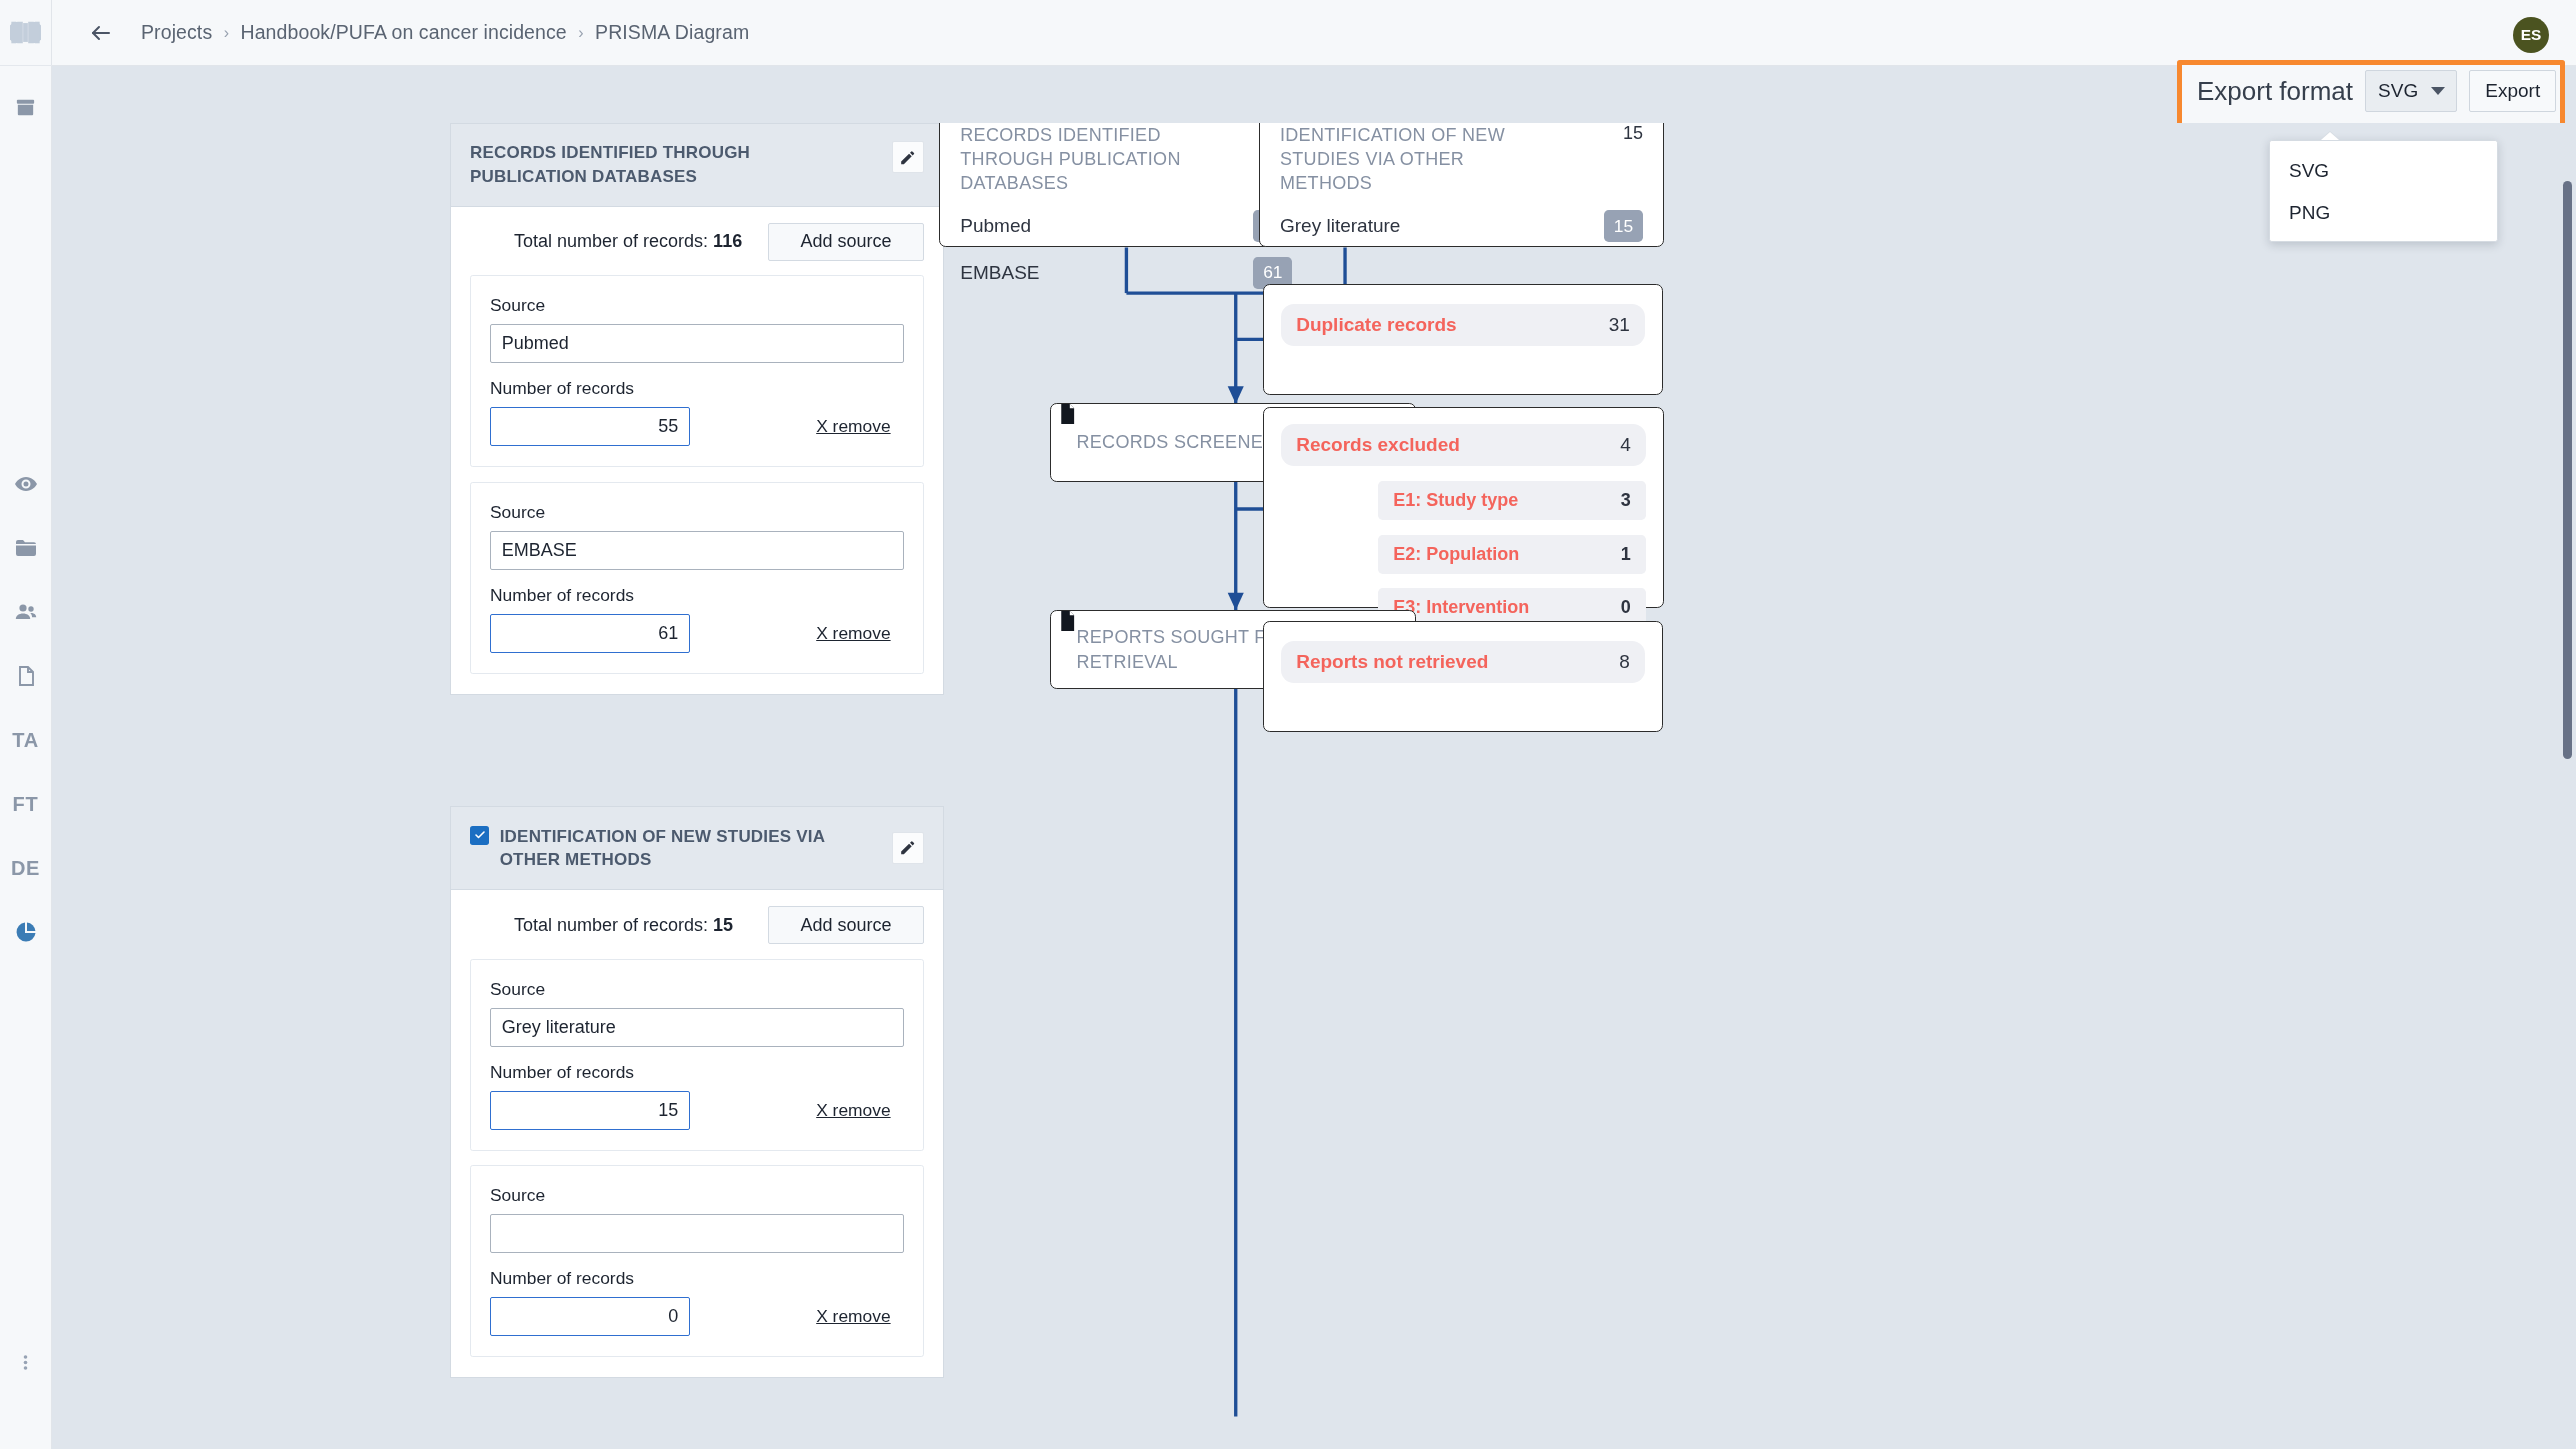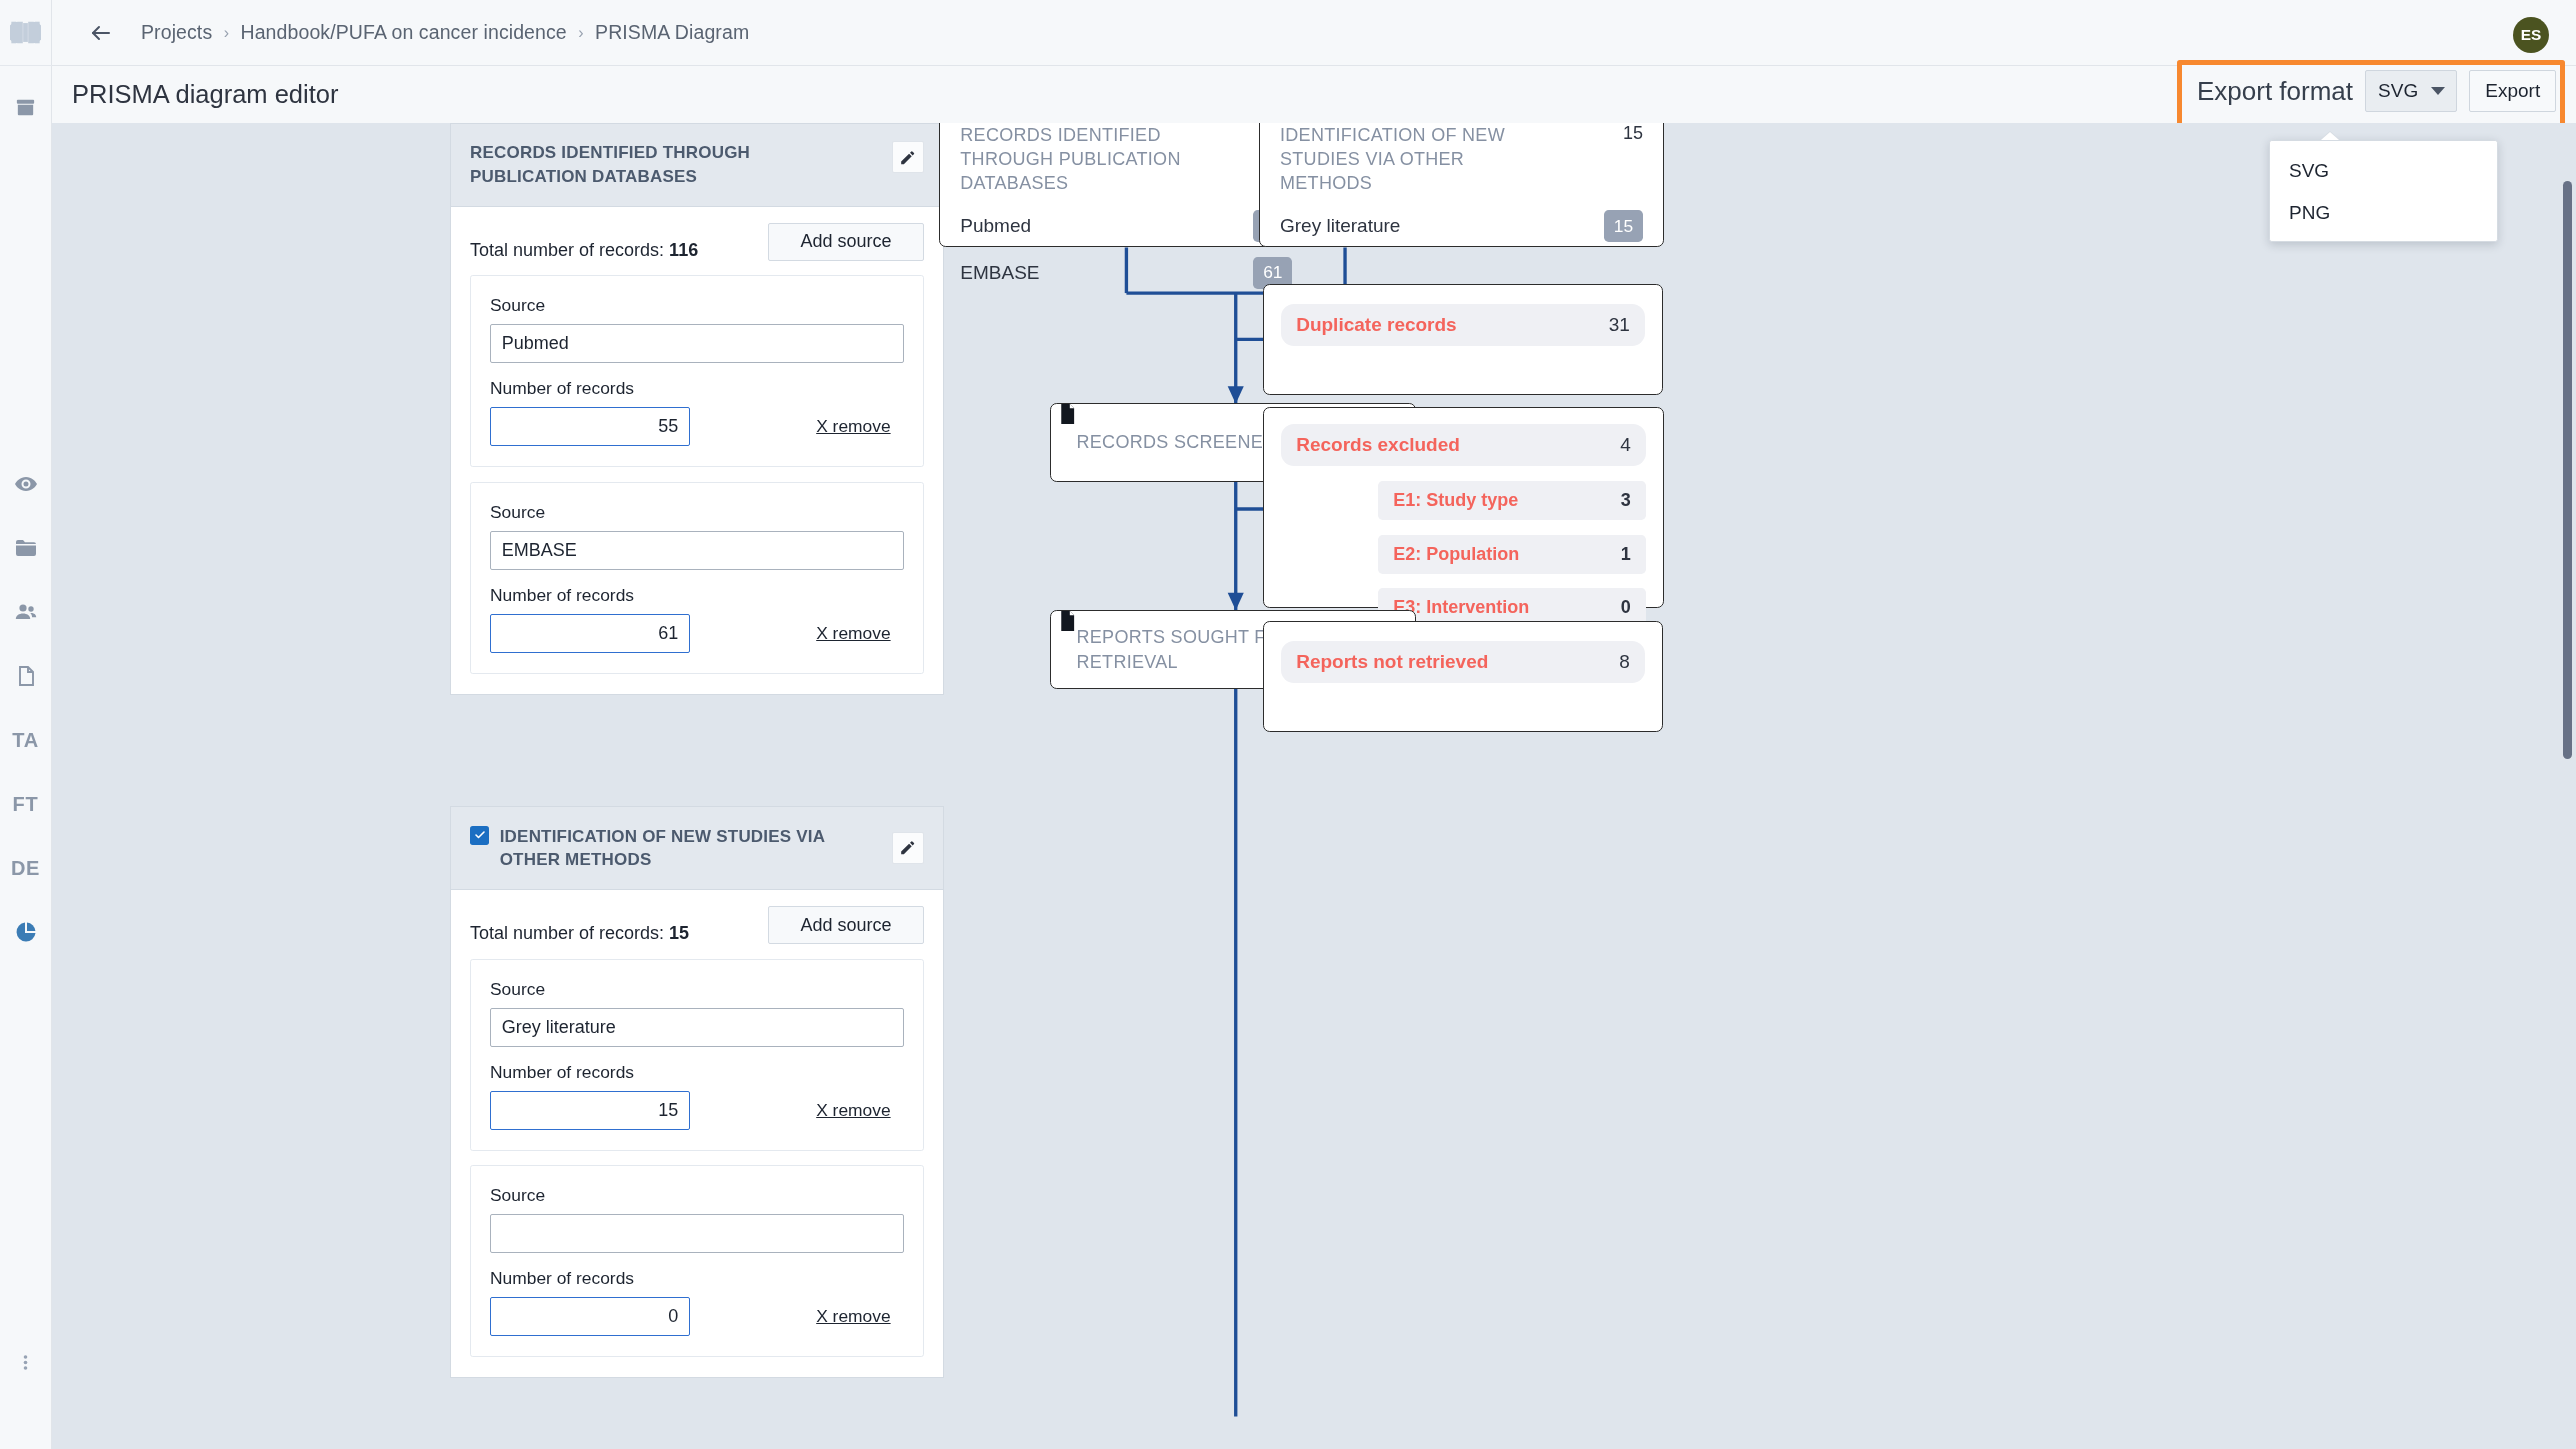--- a/index.html
+++ b/index.html
@@ -162,22 +162,23 @@
   }
   .chk svg { display: block; }
   .pencil-btn {
     width: 32px; height: 32px; flex: none;
     background: #fbfcfd; border: 0.7px solid #dfe4ea; border-radius: 2px;
     display: flex; align-items: center; justify-content: center;
     cursor: pointer;
   }
   .card-body { padding: 16px 19px 20px 19px; }
   .totals-row {
-    display: flex; align-items: flex-end; justify-content: space-between;
+    display: flex; align-items: center; justify-content: space-between;
     margin-bottom: 14.8px;
+    margin-left: 44px;
   }
   .totals-text { font-size: 18px; color: #1d2430; }
   .totals-text b { font-weight: bold; }
   .add-source-btn {
     width: 156px; height: 38px;
     background: #f7f9fb; border: 0.7px solid #d3dae2; border-radius: 2px;
     font-size: 18px; color: #1d2430;
     display: flex; align-items: center; justify-content: center;
     cursor: pointer;
   }
@@ -347,23 +348,20 @@
     <div id="breadcrumb">
       <span class="crumb">Projects</span>
       <span class="sep">›</span>
       <span class="crumb">Handbook/PUFA on cancer incidence</span>
       <span class="sep">›</span>
       <span class="crumb">PRISMA Diagram</span>
     </div>
     <div id="avatar">ES</div>
   </div>
 
-  <div id="pagehead">
-    <div id="page-title">PRISMA diagram editor</div>
-  </div>
 
   <div id="export-wrap">
     <div id="export-row">
       <span id="export-label">Export format</span>
       <div id="format-select">
         <span class="sel-val">SVG</span>
         <span class="caret"></span>
       </div>
       <div id="export-btn">Export</div>
     </div>

